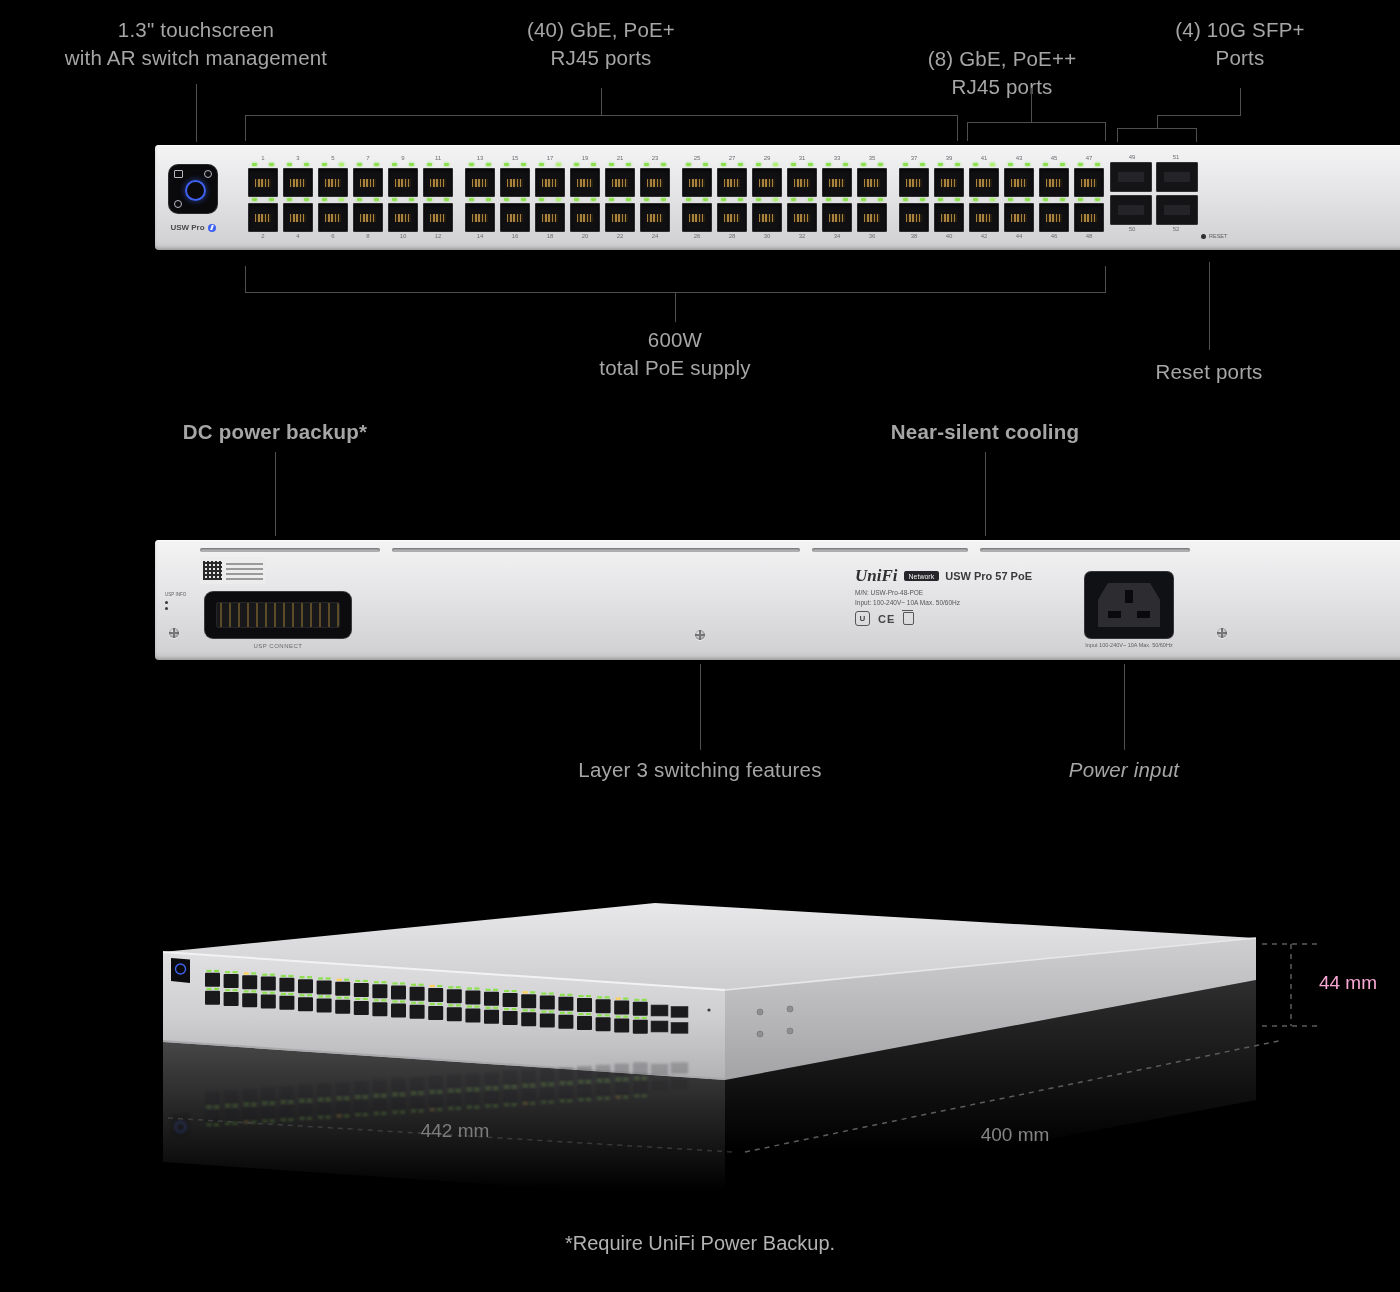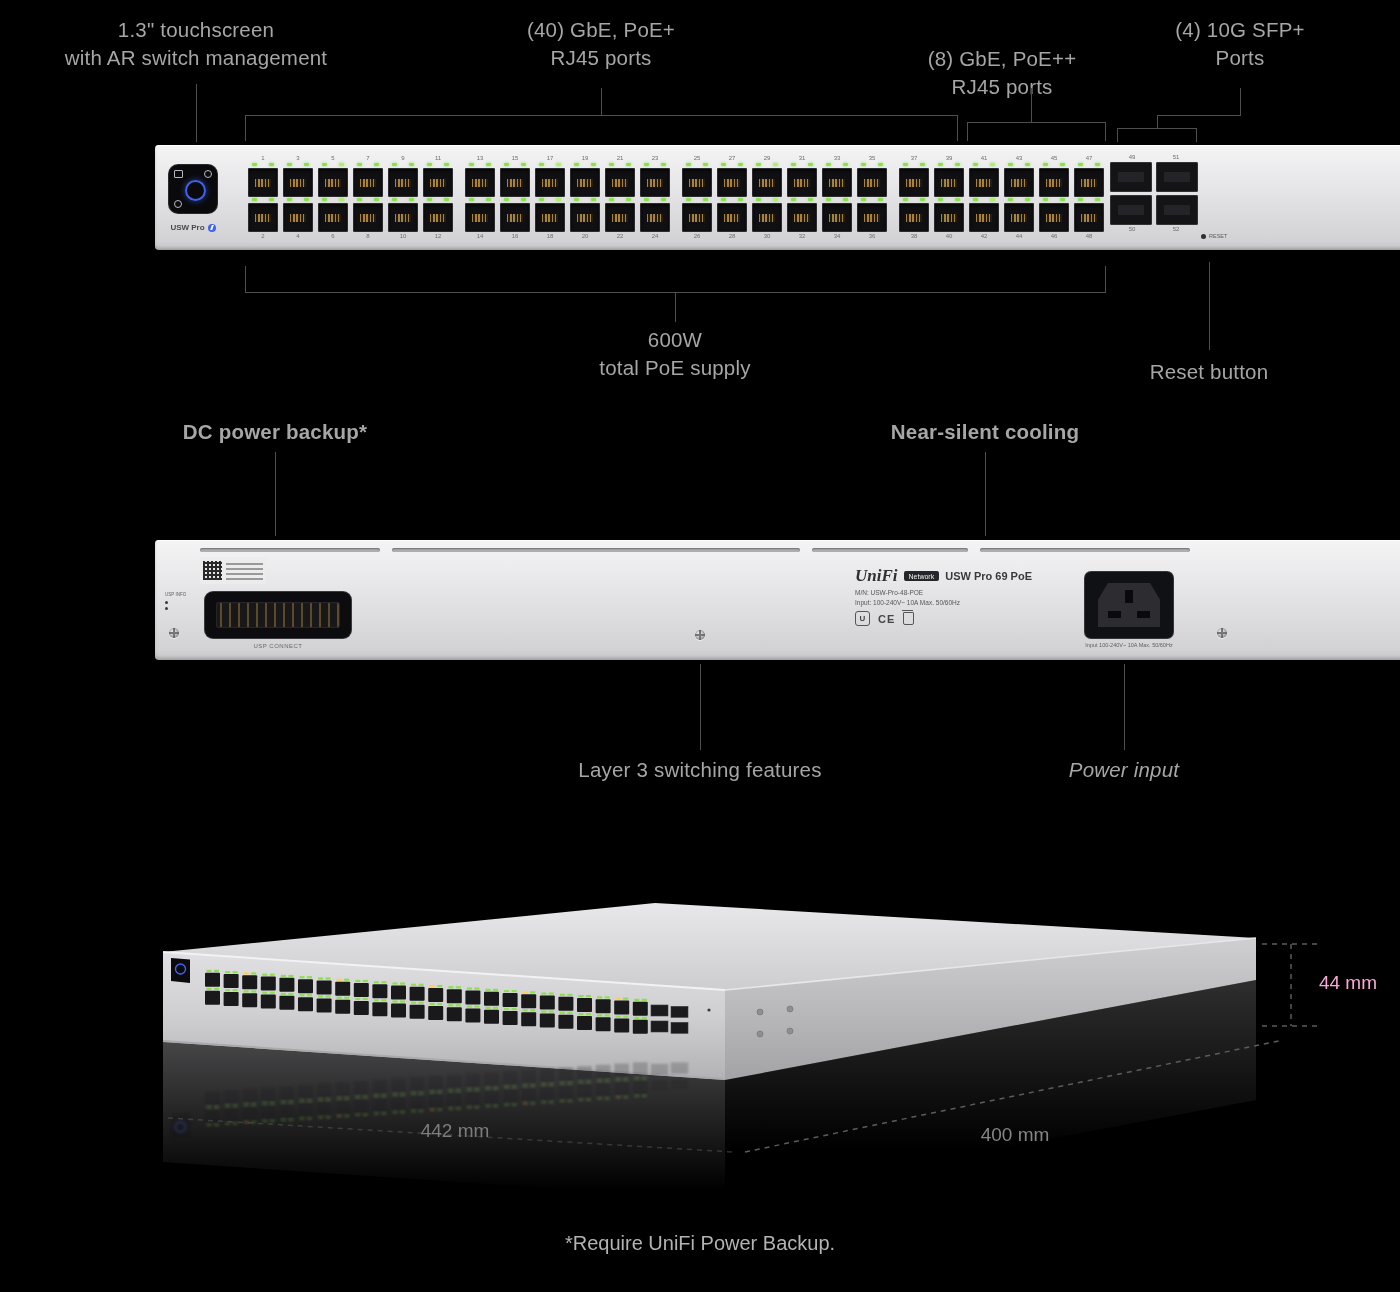--- a/index.html
+++ b/index.html
@@ -102,21 +102,21 @@
   <div class="callout" style="left:196px;top:16px;">1.3" touchscreen
 with AR switch management</div>
   <div class="callout" style="left:601px;top:16px;">(40) GbE, PoE+
 RJ45 ports</div>
   <div class="callout" style="left:1002px;top:16px;margin-top:29px;">(8) GbE, PoE++
 RJ45 ports</div>
   <div class="callout" style="left:1240px;top:16px;">(4) 10G SFP+
 Ports</div>
   <div class="callout" style="left:675px;top:326px;">600W
 total PoE supply</div>
-  <div class="callout" style="left:1209px;top:358px;">Reset button</div>
+  <div class="callout" style="left:1209px;top:358px;">Reset ports</div>
 
   <div class="cline v" style="left:196px;top:84px;height:58px;"></div>
   <div class="cline v" style="left:601px;top:88px;height:27px;"></div>
   <div class="cline h" style="left:245px;top:115px;width:713px;"></div>
   <div class="cline v" style="left:245px;top:115px;height:26px;"></div>
   <div class="cline v" style="left:957px;top:115px;height:26px;"></div>
   <div class="cline v" style="left:1031px;top:88px;height:34px;"></div>
   <div class="cline h" style="left:967px;top:122px;width:139px;"></div>
   <div class="cline v" style="left:967px;top:122px;height:19px;"></div>
   <div class="cline v" style="left:1105px;top:122px;height:19px;"></div>
@@ -543,21 +543,21 @@
     <div class="usp-label">USP CONNECT</div>
 
     <div class="screw" style="left:14px;top:88px;"></div>
     <div class="screw" style="left:540px;top:90px;"></div>
     <div class="screw" style="left:1062px;top:88px;"></div>
 
     <div class="r-text">
       <div class="r-brand-row">
         <span class="r-unifi">UniFi</span>
         <span class="r-badge">Network</span>
-        <span class="r-model">USW Pro 69 PoE</span>
+        <span class="r-model">USW Pro 57 PoE</span>
       </div>
       <div class="r-line">M/N: USW-Pro-48-POE</div>
       <div class="r-line">Input: 100-240V~ 10A Max. 50/60Hz</div>
       <div class="r-certs">
         <span class="cert-u">U</span>
         <span class="cert-ce">CE</span>
         <span class="cert-bin"></span>
       </div>
     </div>
 

